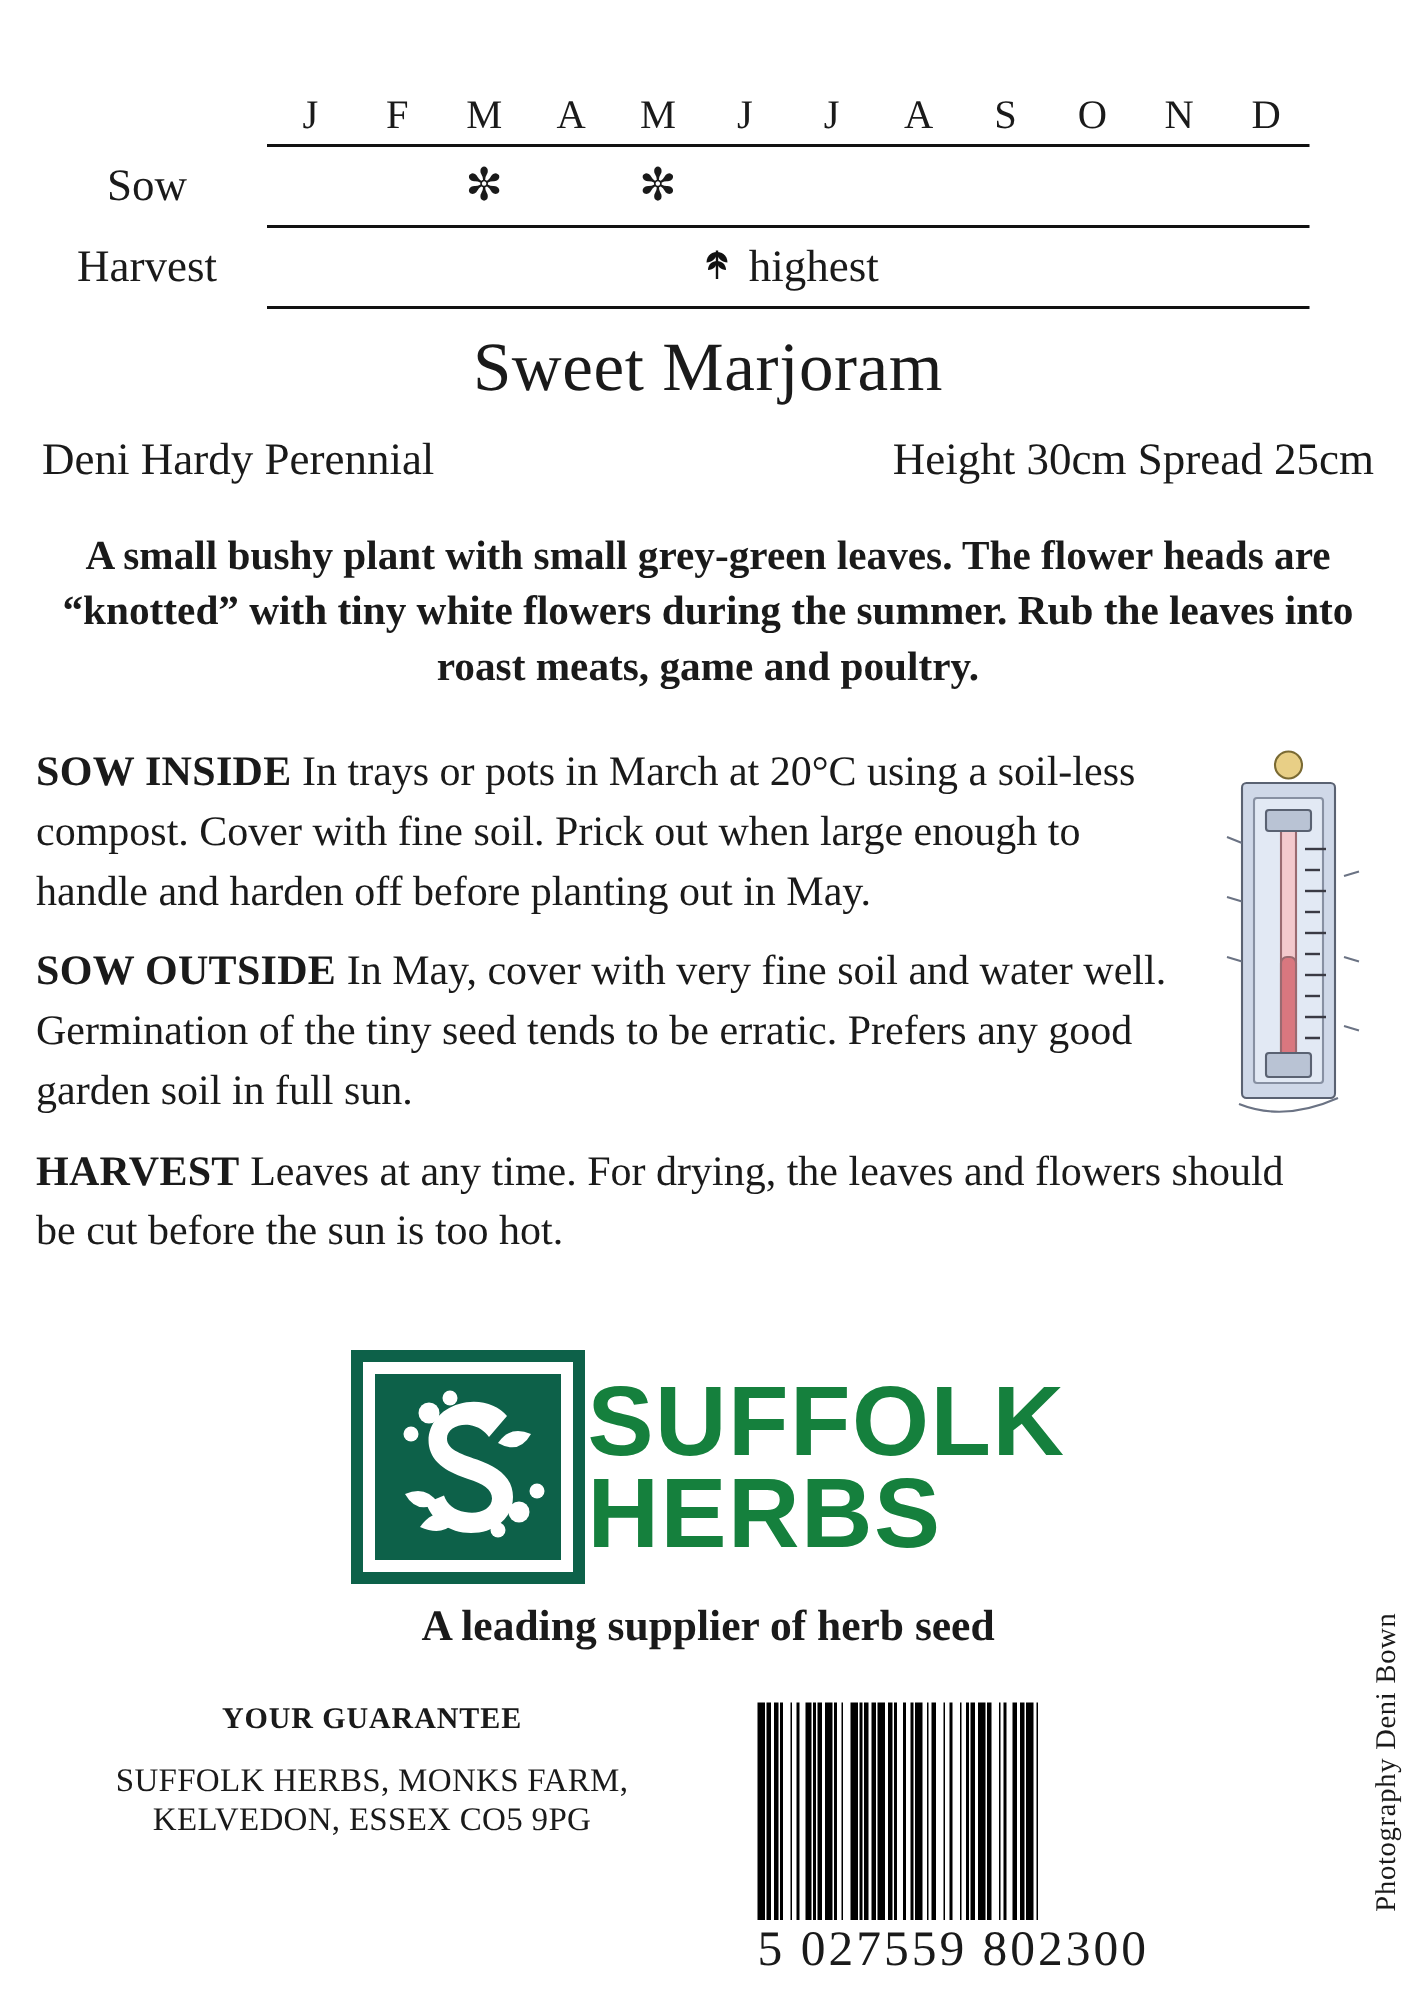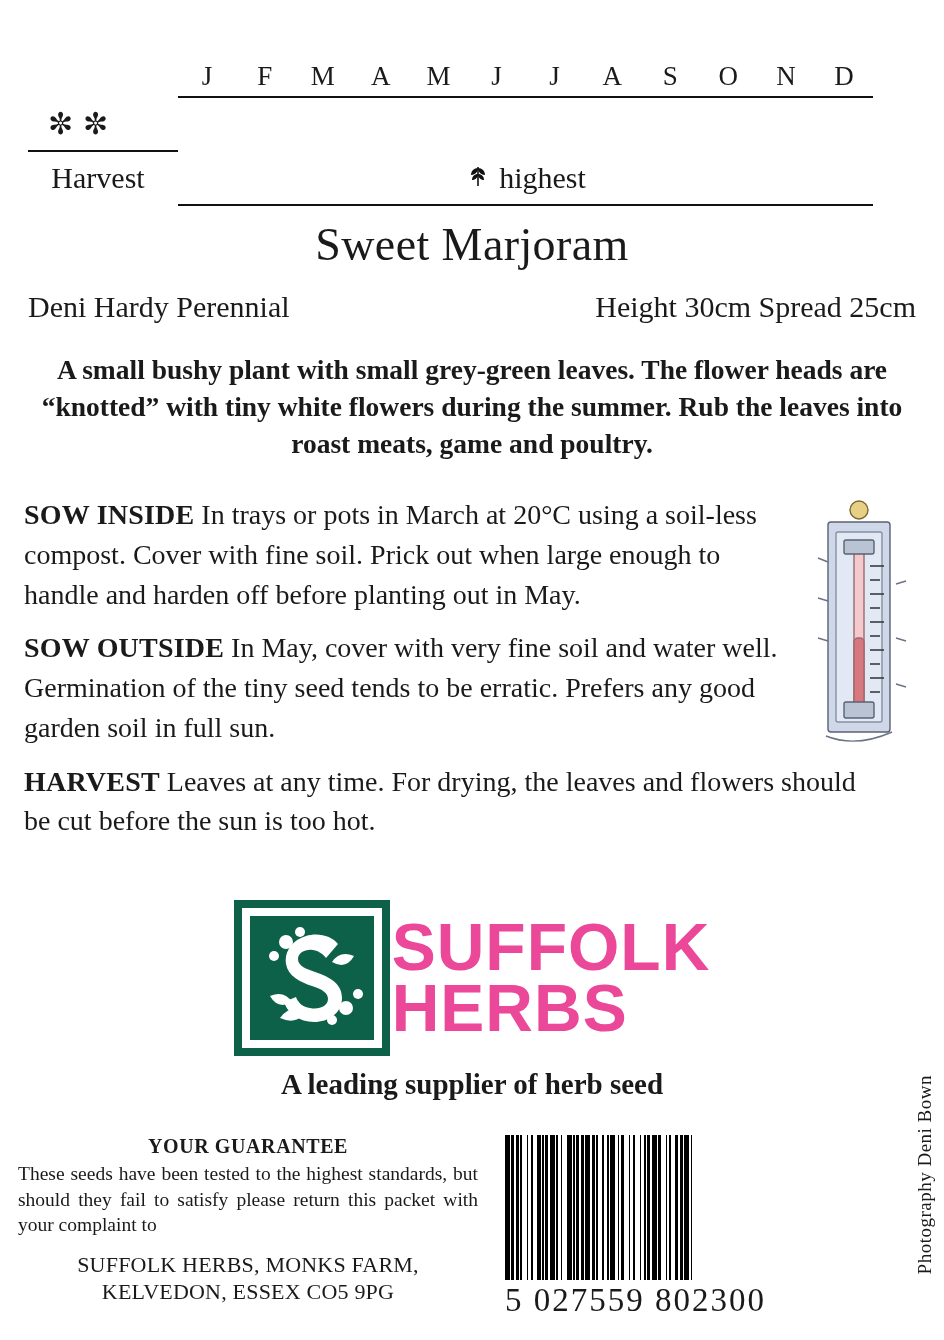--- a/index.html
+++ b/index.html
@@ -160,21 +160,21 @@
     align-items: center;
     justify-content: center;
   }
   .logo-mark {
     width: 156px;
     height: 156px;
     flex: 0 0 auto;
   }
   .logo-words {
     margin-left: 2px;
-    color: #ec4899;
+    color: #15803d;
     font-family: "Liberation Sans", sans-serif;
     font-weight: bold;
     line-height: 0.92;
   }
   .logo-words div {
     font-size: 66px;
     letter-spacing: 1px;
   }
   .tagline {
     margin-top: 12px;
@@ -262,20 +262,21 @@
       <div class="month-cell">J</div>
       <div class="month-cell">A</div>
       <div class="month-cell">S</div>
       <div class="month-cell">O</div>
       <div class="month-cell">N</div>
       <div class="month-cell">D</div>
     </div>
   </div>
 
   <div class="cal-row">
+    <div class="row-label">Sow</div>
     <div class="row-track">
       <div class="sow-marks">
         <div class="sow-cell"></div>
         <div class="sow-cell"></div>
         <div class="sow-cell">✼</div>
         <div class="sow-cell"></div>
         <div class="sow-cell">✼</div>
         <div class="sow-cell"></div>
         <div class="sow-cell"></div>
         <div class="sow-cell"></div>
@@ -386,21 +387,20 @@
     <div class="logo-words">
       <div>SUFFOLK</div>
       <div>HERBS</div>
     </div>
   </div>
   <div class="tagline">A leading supplier of herb seed</div>
 </div>
 
 <div class="guarantee">
   <div class="gtitle">YOUR GUARANTEE</div>
-  <div class="gbody">These seeds have been tested to the highest standards, but should they fail to satisfy please return this packet with your complaint to</div>
   <div class="gaddr">
     <div>SUFFOLK HERBS, MONKS FARM,</div>
     <div>KELVEDON, ESSEX CO5 9PG</div>
   </div>
 </div>
 
 <div class="barcode-wrap">
   <div class="bars" id="bars">
       <span style="width: 4.65px; background: rgb(0, 0, 0);"></span>
       <span style="width: 1.55px; background: transparent;"></span>

